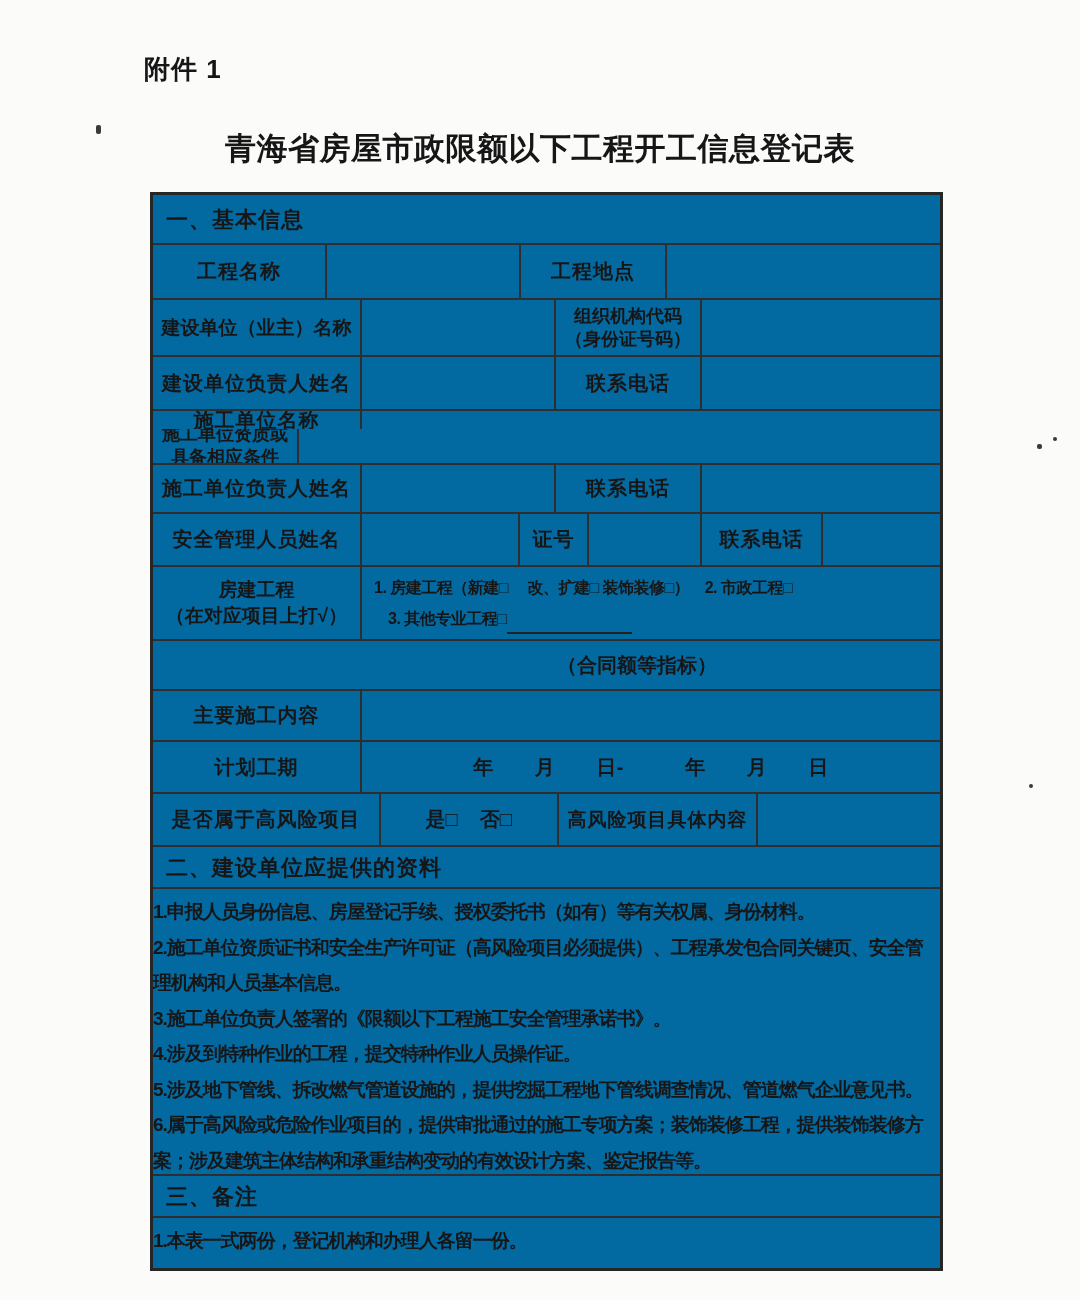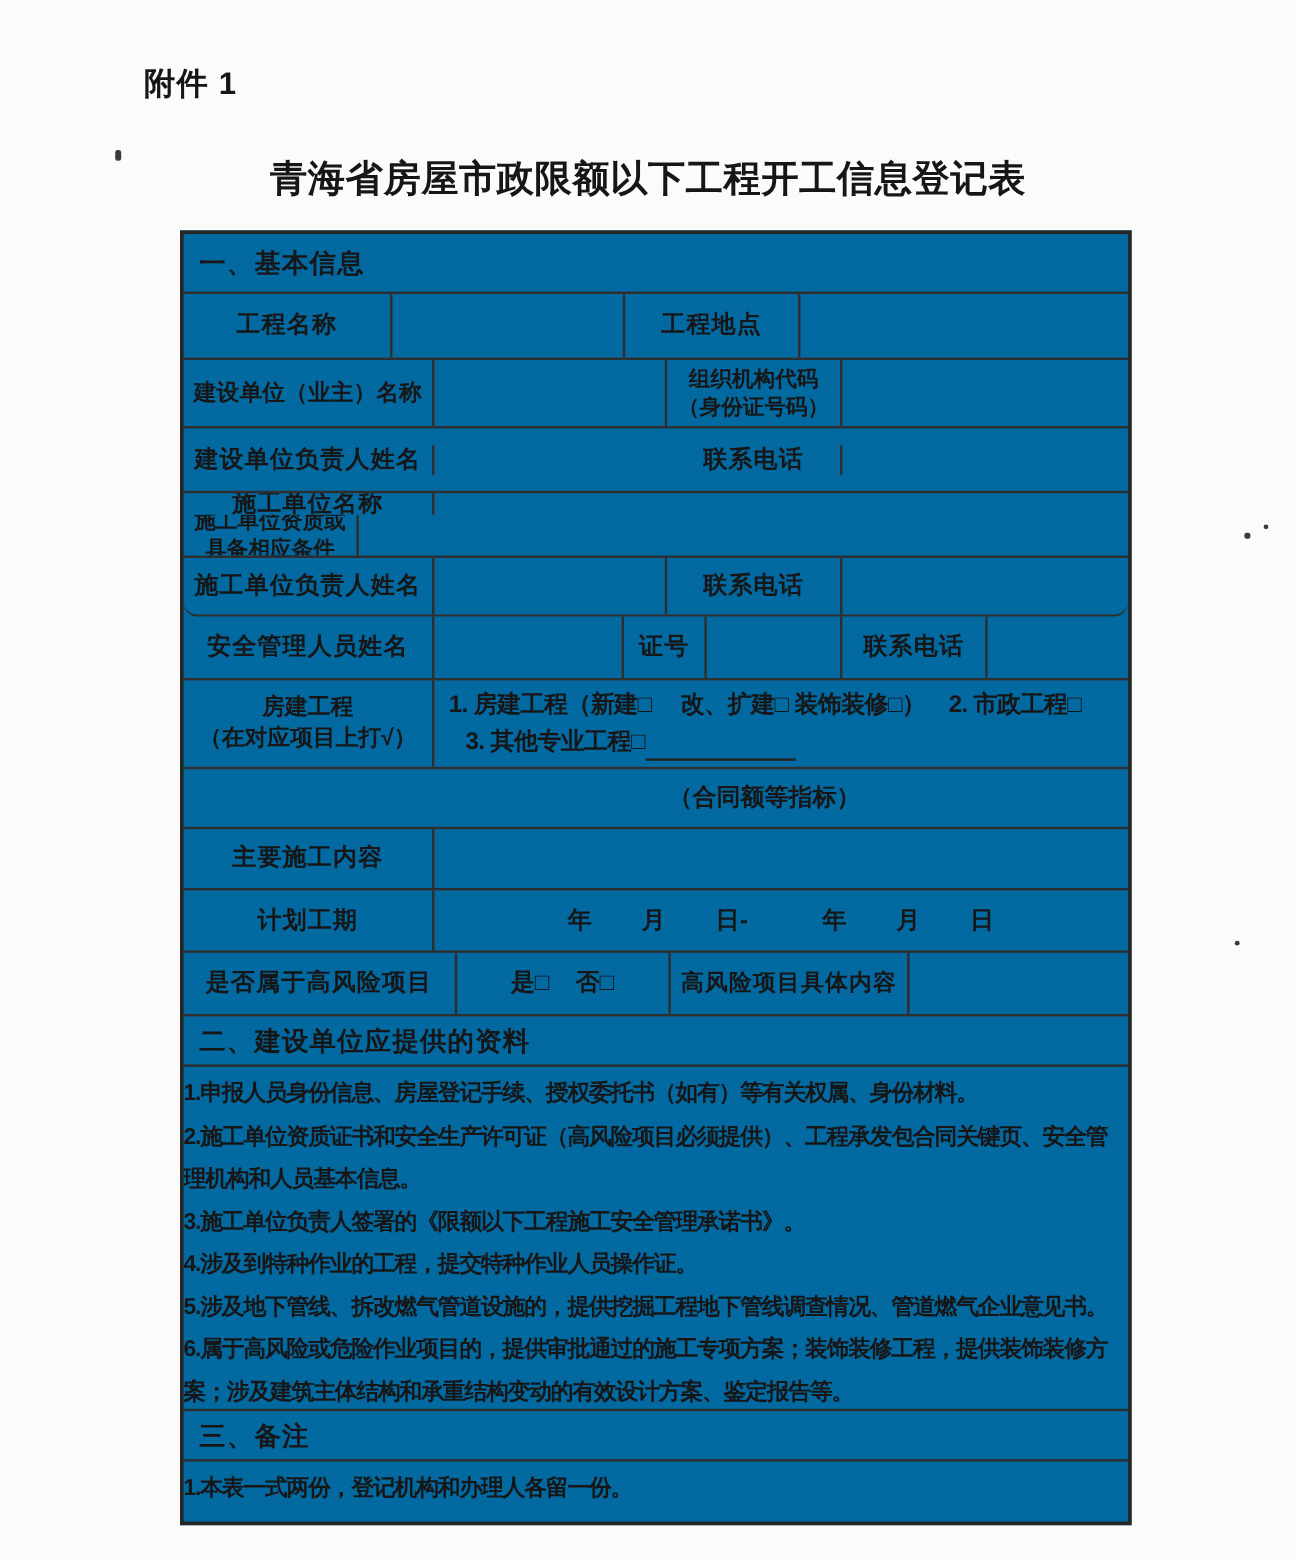--- a/index.html
+++ b/index.html
@@ -5,21 +5,21 @@
   html,body{margin:0;padding:0;}
   .sheet{
     position:relative;
     width:1080px;height:1300px;
     background:#fbfbfa;
     font-family:"Liberation Sans","DejaVu Sans",sans-serif;
     color:#161616;
     overflow:hidden;
   }
   .attach{
-    position:absolute;left:120px;top:52px;
+    position:absolute;left:144px;top:52px;
     font-size:26px;font-weight:600;letter-spacing:1px;
   }
   .doc-title{
     position:absolute;left:0;top:128px;width:1080px;
     text-align:center;font-size:31px;font-weight:bold;letter-spacing:0.5px;
   }
   .ftable{
     position:absolute;left:150px;top:192px;width:787px;
     border:3px solid #262626;
     box-sizing:content-box;
@@ -33,21 +33,21 @@
     text-align:center;font-weight:bold;font-size:20px;line-height:25px;
     overflow:hidden;
   }
   .c:last-child{border-right:none;}
   .sec{
     justify-content:center;align-items:flex-start;
     padding-left:13px;font-size:22px;letter-spacing:1px;
   }
   .small2{font-size:18px;line-height:23px;}
   .lbl{letter-spacing:1px;}
-  .opts{align-items:flex-start;padding-left:12px;font-size:20px;letter-spacing:-0.5px;line-height:31px;}
+  .opts{align-items:flex-start;padding-left:12px;font-size:16px;letter-spacing:-0.5px;line-height:31px;}
   .opt-line2{padding-left:14px;display:flex;align-items:flex-end;}
   .blank-line{display:inline-block;width:125px;border-bottom:2.5px solid #222;height:22px;margin-left:1px;}
   .hint-cell{align-items:flex-end;padding-right:14px;font-size:20px;}
   .schedule-cell{font-size:20px;letter-spacing:0.5px;}
   .hr-opts{flex-direction:row;gap:22px;font-size:20px;}
   .bodytext{
     align-items:flex-start;justify-content:flex-start;
     text-align:left;padding:5px 12px 0 0;
     font-size:19px;letter-spacing:-1px;line-height:35.5px;font-weight:bold;
   }
@@ -83,38 +83,38 @@
     <div class="r" style="height:55px;">
       <div class="c" style="width:209px;font-size:19px;">建设单位（业主）名称</div>
       <div class="c" style="width:194px;"></div>
       <div class="c small2" style="width:146px;">
         <span>组织机构代码</span>
         <span>（身份证号码）</span>
       </div>
       <div class="c" style="width:238px;"></div>
     </div>
 
-    <div class="r" style="height:52px;align-items:center;">
+    <div class="r" style="height:52px;">
       <div class="c lbl" style="width:209px;">建设单位负责人姓名</div>
       <div class="c" style="width:194px;"></div>
       <div class="c lbl" style="width:146px;">联系电话</div>
       <div class="c" style="width:238px;"></div>
     </div>
 
     <div class="r" style="height:52px;flex-direction:column;">
       <div class="c lbl" style="width:209px;">施工单位名称</div>
       <div class="c" style="width:194px;"></div>
       <div class="c small2" style="width:146px;">
         <span>施工单位资质或</span>
         <span>具备相应条件</span>
       </div>
       <div class="c" style="width:238px;"></div>
     </div>
 
-    <div class="r" style="height:47px;border-radius:12px;">
+    <div class="r" style="height:47px;">
       <div class="c lbl" style="width:209px;">施工单位负责人姓名</div>
       <div class="c" style="width:194px;"></div>
       <div class="c lbl" style="width:146px;">联系电话</div>
       <div class="c" style="width:238px;"></div>
     </div>
 
     <div class="r" style="height:51px;">
       <div class="c lbl" style="width:209px;">安全管理人员姓名</div>
       <div class="c" style="width:158px;"></div>
       <div class="c lbl" style="width:69px;">证号</div>

